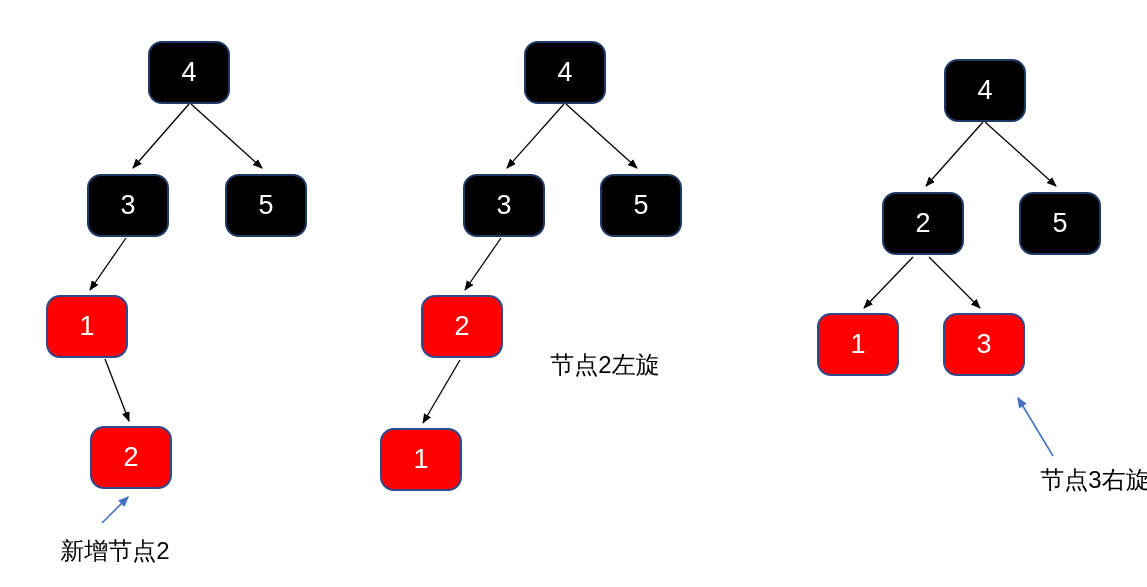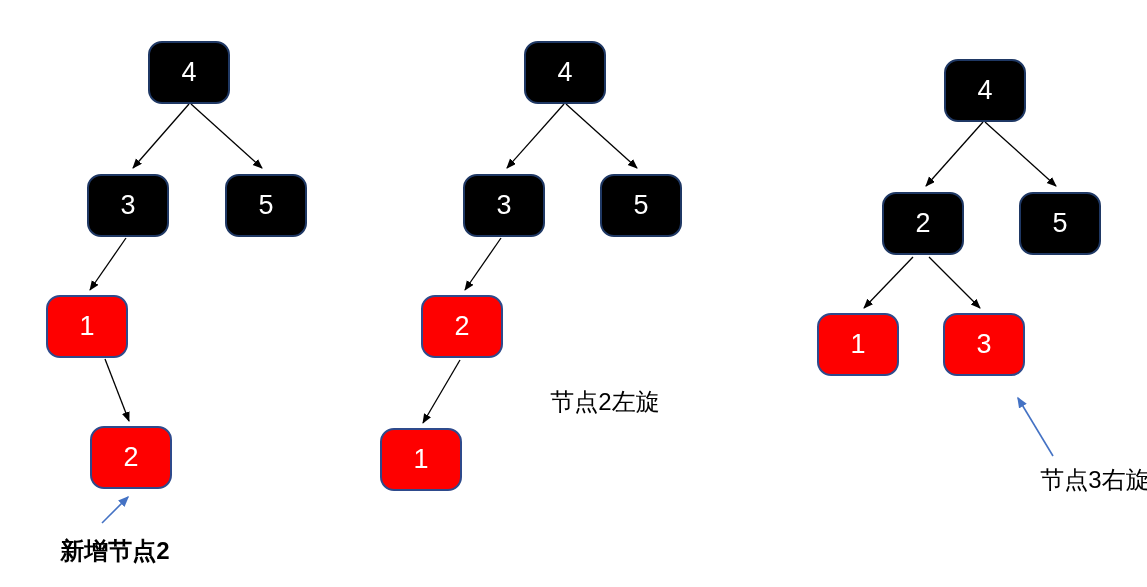--- a/index.html
+++ b/index.html
@@ -133,17 +133,17 @@
         <span>5</span>
       </div>
       <div class="node red" style="left: 817px; top: 313px; width: 82px; height: 63px; border-radius: 14px;">
         <span>1</span>
       </div>
       <div class="node red" style="left: 943px; top: 313px; width: 82px; height: 63px; border-radius: 14px;">
         <span>3</span>
       </div>
     </div>
   <div>
-      <div class="annotation-label" style="left: 115px; top: 551px; font-weight: bold;">新增节点2</div>
-      <div class="annotation-label" style="left: 605px; top: 402px;">节点2左旋</div>
+      <div class="annotation-label" style="left: 115px; top: 551px;">新增节点2</div>
+      <div class="annotation-label" style="left: 605px; top: 365px;">节点2左旋</div>
       <div class="annotation-label" style="left: 1095px; top: 480px;">节点3右旋</div>
     </div>
 </div>
 
 </body></html>

